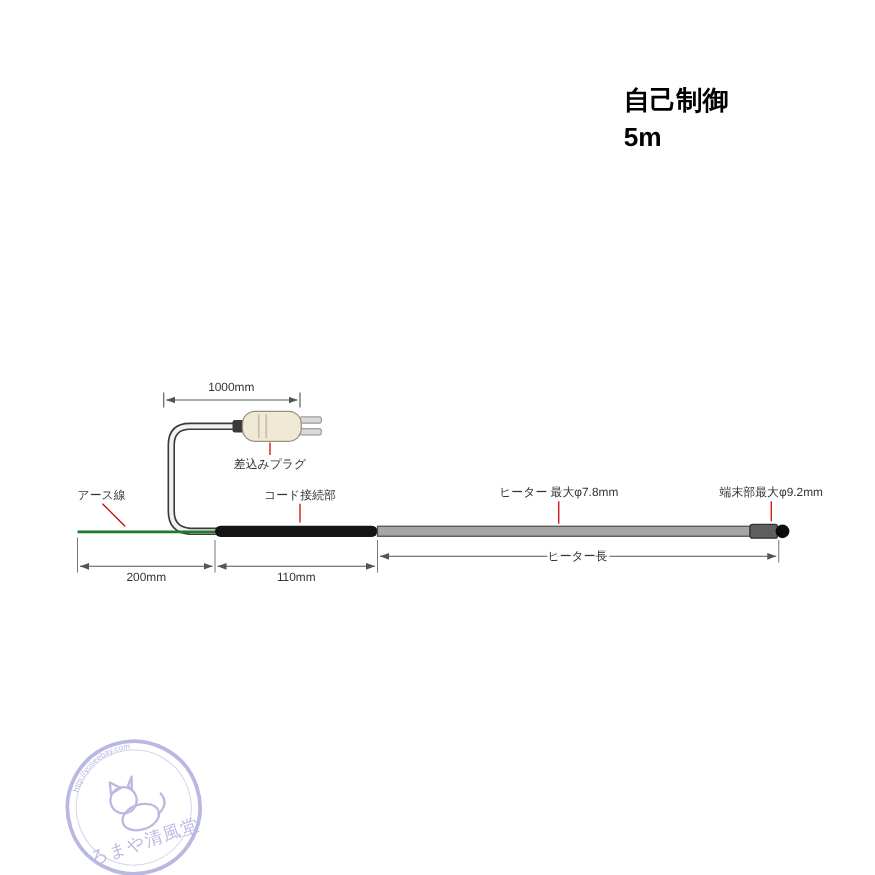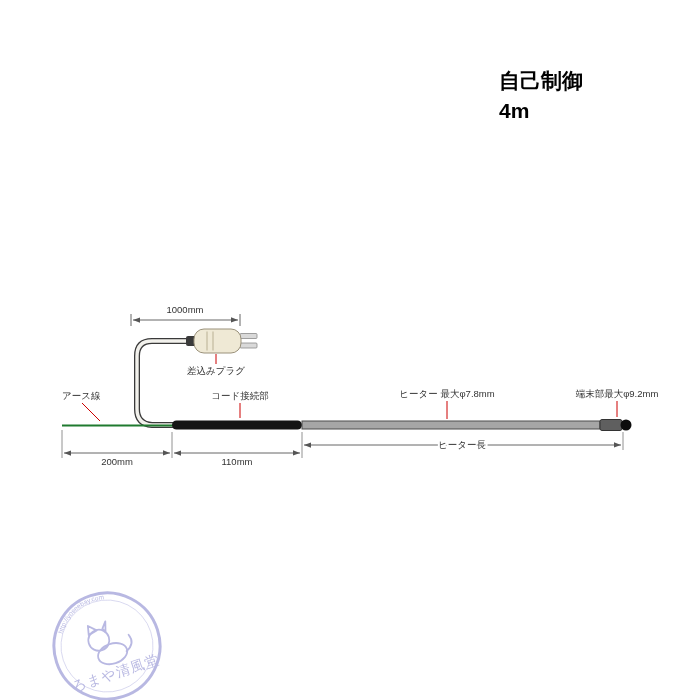--- a/index.html
+++ b/index.html
@@ -42,21 +42,21 @@
     stroke-width: 4px;
     stroke-linejoin: round;
   }
   .wm-text { fill: #a7a7db; }
 </style>
 </head>
 <body>
 
 <div class="title-block">
   <div>自己制御</div>
-  <div>4m</div>
+  <div>5m</div>
 </div>
 
 <svg class="diagram" width="700" height="700" viewBox="0 0 700 700" xmlns="http://www.w3.org/2000/svg">
 
   <defs>
     <marker id="arr" markerWidth="9" markerHeight="7" refX="8" refY="3" orient="auto-start-reverse">
       <path d="M0,0 L8,3 L0,6 Z" fill="#555555"></path>
     </marker>
   </defs>
 

